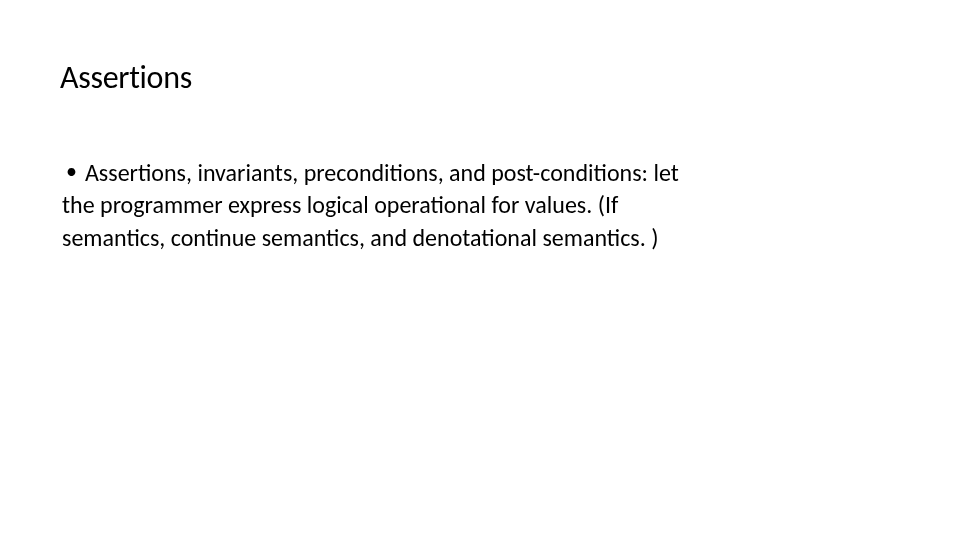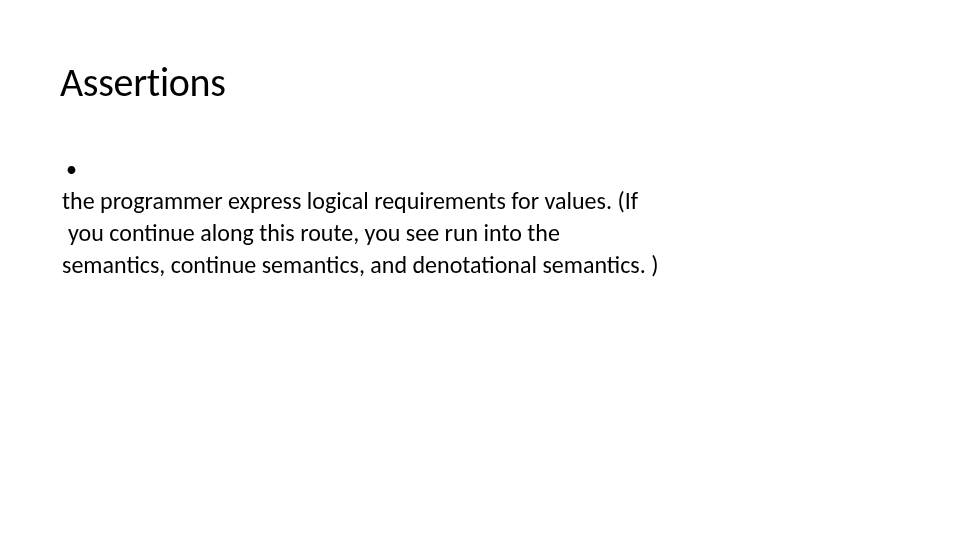--- a/index.html
+++ b/index.html
@@ -14,24 +14,24 @@
       font-family: Calibri, 'Segoe UI', Arial, sans-serif;
       color: #000000;
       overflow: hidden;
     }
     .slide {
       width: 100%;
       height: 100%;
       padding: 58px 60px 40px 60px;
     }
     .title {
-      font-size: 40px;
+      font-size: 32px;
       font-weight: 400;
       color: #000000;
-      margin-bottom: 48px;
+      margin-bottom: 60px;
       letter-spacing: -0.3px;
     }
     .content {
       font-size: 24px;
       line-height: 1.35;
       color: #000000;
     }
     .bullet-row {
       display: flex;
     }
@@ -48,18 +48,18 @@
     }
   </style>
 </head>
 <body>
 
 <div class="slide">
   <h1 class="title">Assertions</h1>
   <div class="content">
     <div class="bullet-row">
       <span class="bullet-marker">•</span>
+      <span>Assertions, invariants, preconditions, and post-conditions: let</span>
     </div>
-    <div class="body-line">the programmer express logical requirements for values. (If</div>
-    <div class="body-line indent"> you continue along this route, you see run into  the</div>
+    <div class="body-line">the programmer express logical operational for values. (If</div>
     <div class="body-line">semantics, continue semantics, and denotational semantics. )</div>
   </div>
 </div>
 
 </body></html>

